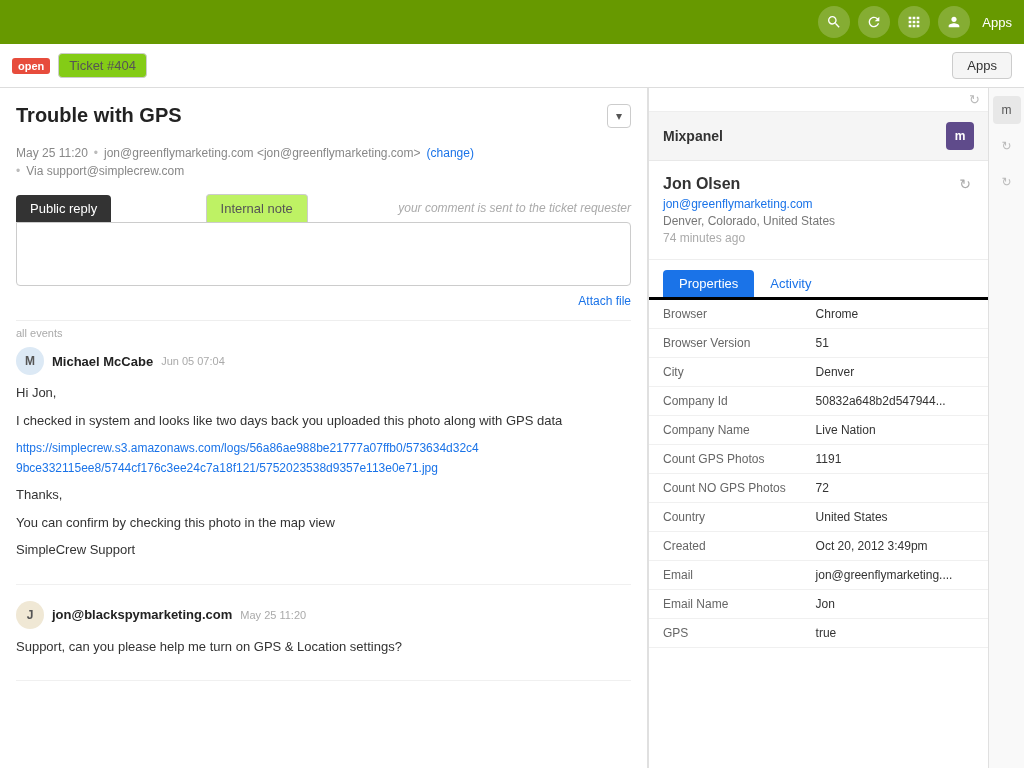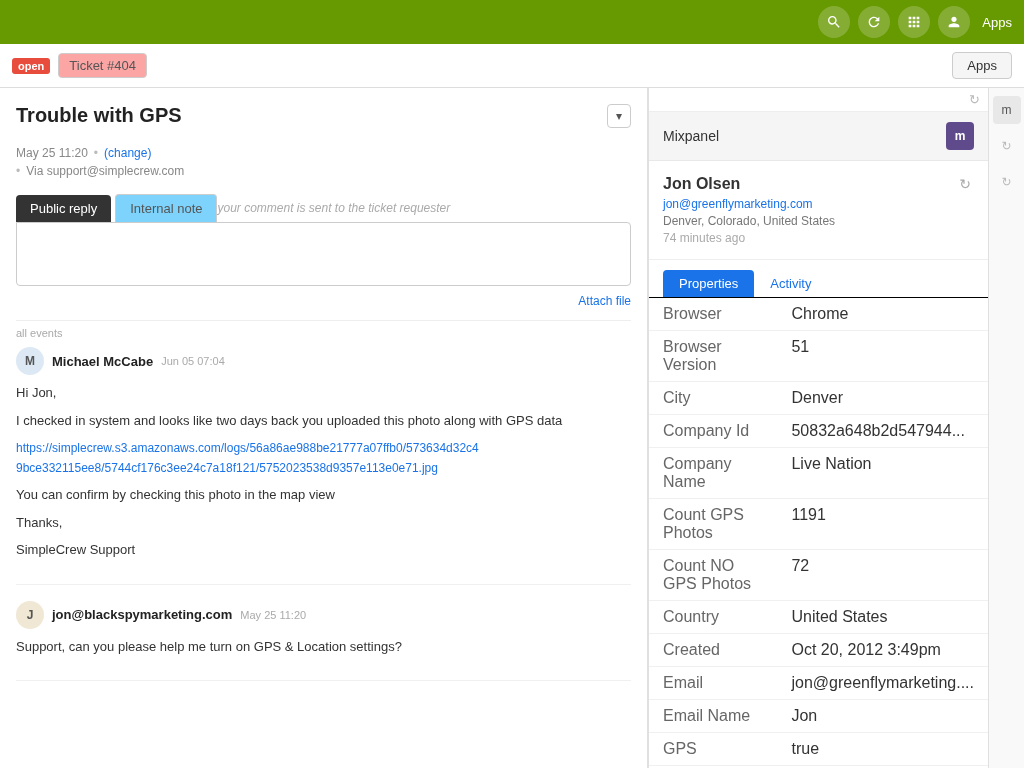--- a/index.html
+++ b/index.html
@@ -44,21 +44,21 @@
       padding: 2px 6px;
       border-radius: 3px;
       cursor: pointer;
     }
     .ticket-number {
       font-size: 13px;
       color: #555;
       border: 1px solid #ccc;
       padding: 4px 10px;
       border-radius: 4px;
-      background: #fca5a5;
+      background: #84cc16;
     }
     .apps-btn {
       margin-left: auto;
       background: #f5f5f5;
       border: 1px solid #ccc;
       border-radius: 4px;
       padding: 5px 14px;
       font-size: 13px;
       cursor: pointer;
       color: #333;
@@ -110,36 +110,37 @@
       flex-wrap: wrap;
     }
     .ticket-meta .dot { color: #bbb; }
     .ticket-meta a { color: #1a73e8; text-decoration: none; cursor: pointer; }
 
     
     .reply-tabs {
       margin-top: 16px;
       display: flex;
       align-items: center;
-      gap: 0;
+      gap: 8px;
       position: relative;
+      justify-content: space-between;
     }
     .tab-btn {
       padding: 6px 14px;
       border: none;
       cursor: pointer;
       font-size: 13px;
       border-radius: 4px 4px 0 0;
     }
     .tab-btn.active {
       background: #333;
       color: #fff;
     }
     .tab-btn.inactive {
-      background: #7dd3fc;
+      background: #bef264;
       color: #555;
       border: 1px solid #ccc;
       border-bottom: none;
     }
     .reply-hint {
       font-size: 12px;
       color: #aaa;
       font-style: italic;
     }
 
@@ -244,21 +245,21 @@
     .mixpanel-header {
       background: #f5f5f5;
       padding: 10px 14px;
       display: flex;
       align-items: center;
       justify-content: space-between;
       border-bottom: 1px solid #e8e8e8;
     }
     .mixpanel-title {
       font-size: 14px;
-      font-weight: 400;
+      font-weight: 700;
       color: #333;
     }
     .mixpanel-logo {
       width: 28px; height: 28px;
       background: #5f4b8b;
       border-radius: 4px;
       display: flex; align-items: center; justify-content: center;
       color: white; font-size: 12px; font-weight: bold;
     }
 
@@ -294,21 +295,21 @@
     .user-time {
       font-size: 12px;
       color: #aaa;
     }
 
     
     .prop-tabs {
       display: flex;
       padding: 10px 14px 0 14px;
       gap: 0;
-      border-bottom: 1px solid #000000;
+      border-bottom: 3px solid #000000;
     }
     .prop-tab {
       padding: 6px 16px;
       font-size: 13px;
       cursor: pointer;
       border-radius: 4px 4px 0 0;
     }
     .prop-tab.active {
       background: #1a73e8;
       color: white;
@@ -321,21 +322,21 @@
     
     .props-table {
       width: 100%;
       border-collapse: collapse;
     }
     .props-table tr {
       border-bottom: 1px solid #f0f0f0;
     }
     .props-table td {
       padding: 7px 14px;
-      font-size: 16px;
+      font-size: 12px;
       vertical-align: top;
     }
     .props-table td:first-child {
       color: #666;
       width: 45%;
     }
     .props-table td:last-child {
       color: #333;
       font-weight: 500;
     }
@@ -396,20 +397,21 @@
     
     <div class="ticket-title-row">
       <h1 class="ticket-title">Trouble with GPS</h1>
       <button class="dropdown-btn">▾</button>
     </div>
 
     
     <div class="ticket-meta">
       <span>May 25 11:20</span>
       <span class="dot">•</span>
+      <span>jon@greenflymarketing.com &lt;jon@greenflymarketing.com&gt;</span>
       <a>(change)</a>
     </div>
     <div class="ticket-meta via">
       <span style="color:#bbb;">•</span>
       <span>Via support@simplecrew.com</span>
     </div>
 
     
     <div class="reply-tabs">
       <button class="tab-btn active">Public reply</button>
@@ -434,22 +436,22 @@
     <div class="message-item">
       <div class="message-header">
         <div class="avatar-circle">M</div>
         <span class="message-author">Michael McCabe</span>
         <span class="message-date">Jun 05 07:04</span>
       </div>
       <div class="message-body">
         <p>Hi Jon,</p>
         <p>I checked in system and looks like two days back you uploaded this photo along with GPS data</p>
         <p><a>https://simplecrew.s3.amazonaws.com/logs/56a86ae988be21777a07ffb0/573634d32c4<br>9bce332115ee8/5744cf176c3ee24c7a18f121/5752023538d9357e113e0e71.jpg</a></p>
+        <p>Thanks,</p>
         <p>You can confirm by checking this photo in the map view</p>
-        <p>Thanks,</p>
         <p>SimpleCrew Support</p>
       </div>
     </div>
 
     
     <div class="message-item">
       <div class="message-header">
         <div class="avatar-circle" style="background:#f0e8d5;">J</div>
         <span class="message-author">jon@blackspymarketing.com</span>
         <span class="message-date">May 25 11:20</span>

